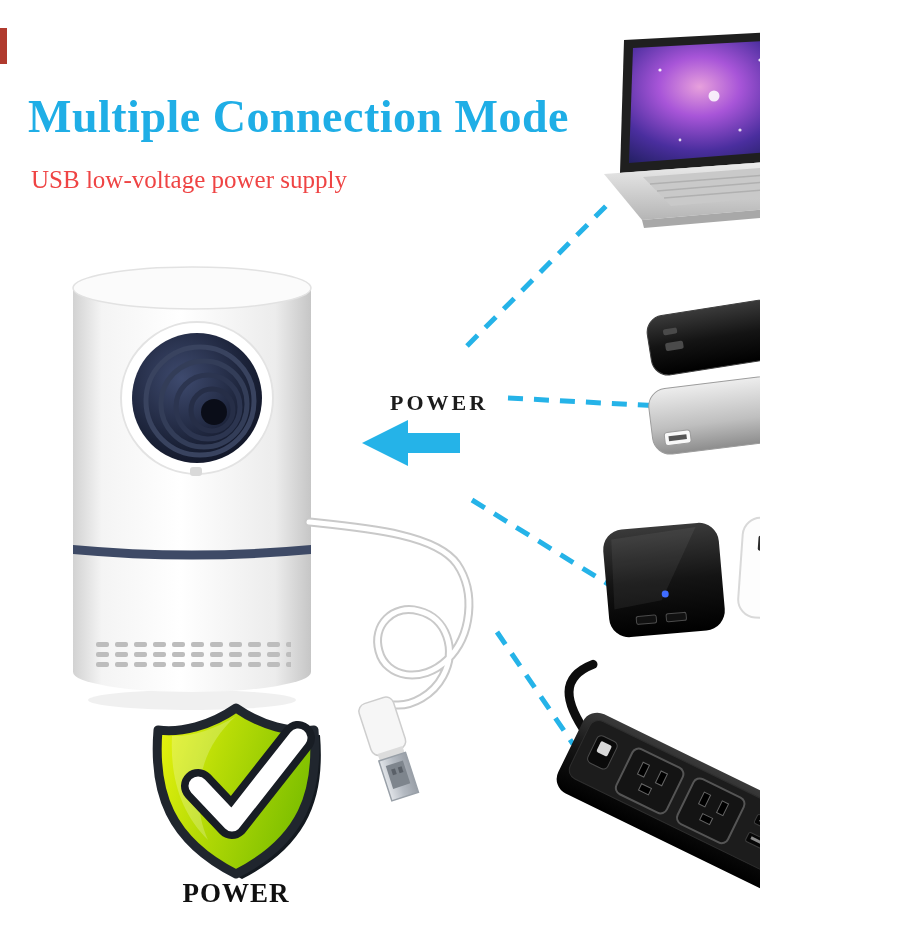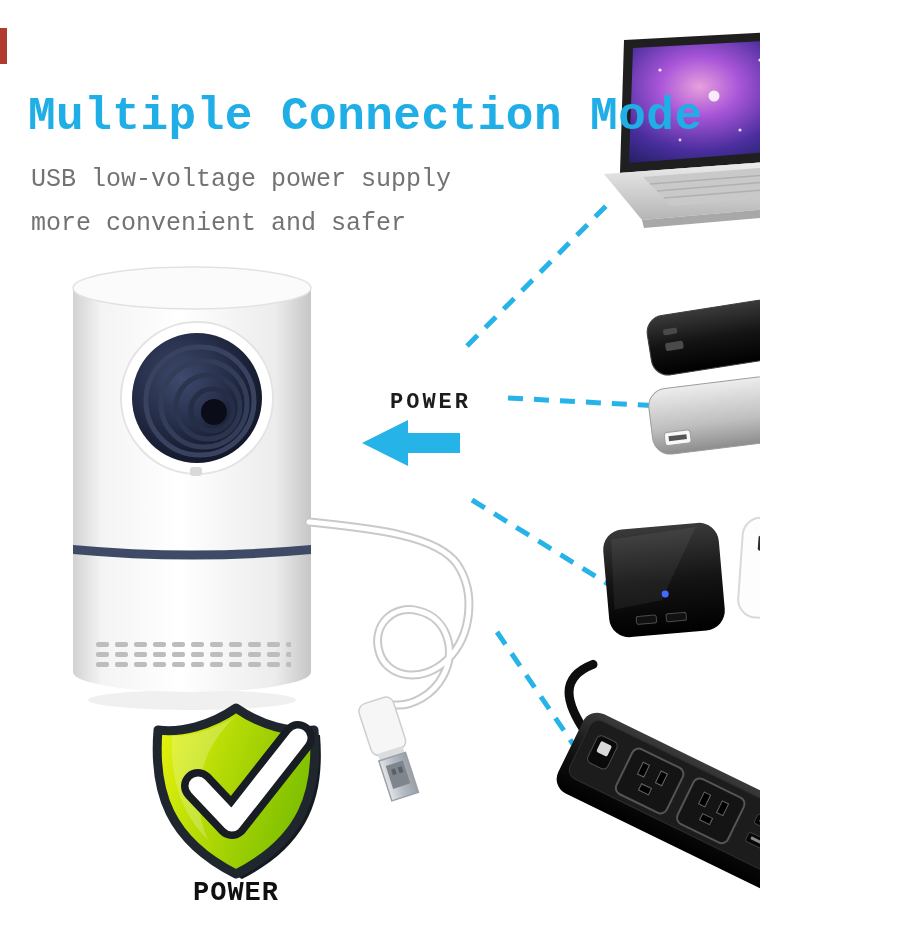--- a/index.html
+++ b/index.html
@@ -1,27 +1,27 @@
 <!DOCTYPE html>
 <html><head>
 <meta charset="utf-8">
 <style>
   html,body{margin:0;padding:0;background:#ffffff;}
   .canvas{
     position:relative;width:760px;height:949px;background:#ffffff;overflow:hidden;
-    font-family:Liberation Mono, monospace;
+    font-family:Liberation Serif, serif;
   }
   .scene{position:absolute;left:0;top:0;}
   .title{
     position:absolute;left:28px;top:94px;margin:0;
     font-size:46px;font-weight:bold;color:#1faee6;letter-spacing:0.5px;line-height:1;
   }
   .subtitle{
     position:absolute;left:31px;top:158px;
-    font-size:25px;color:#737373;line-height:1.75;
+    font-size:25px;color:#ef4444;line-height:1.75;
   }
   .power-label{
     position:absolute;left:366px;top:390px;
     font-size:22px;font-weight:bold;color:#1c1c1c;letter-spacing:3px;margin-left:24px;
   }
   .safe-label{
     position:absolute;left:166px;top:878px;width:140px;text-align:center;
     font-size:27px;font-weight:bold;color:#101010;letter-spacing:1px;
   }
 </style>
@@ -209,20 +209,19 @@
       <path d="M236,716 C214,730 190,737 172,736 C170,776 180,812 208,840 C190,800 198,750 236,716 Z" fill="#ffffff" opacity="0.22"></path>
       <path d="M198,786 L232,822 L298,738" fill="none" stroke="#181d24" stroke-width="34" stroke-linecap="round" stroke-linejoin="round"></path>
       <path d="M198,786 L232,822 L298,738" fill="none" stroke="#ffffff" stroke-width="19" stroke-linecap="round" stroke-linejoin="round"></path>
     </g>
   </svg>
 
   <h1 class="title">Multiple Connection Mode</h1>
 
   <div class="subtitle">
     <div>USB low-voltage power supply</div>
-    <div>more convenient and safer</div>
   </div>
 
   <div class="power-label">POWER</div>
 
   <div class="safe-label">POWER</div>
 
 </div>
 
 </body></html>

